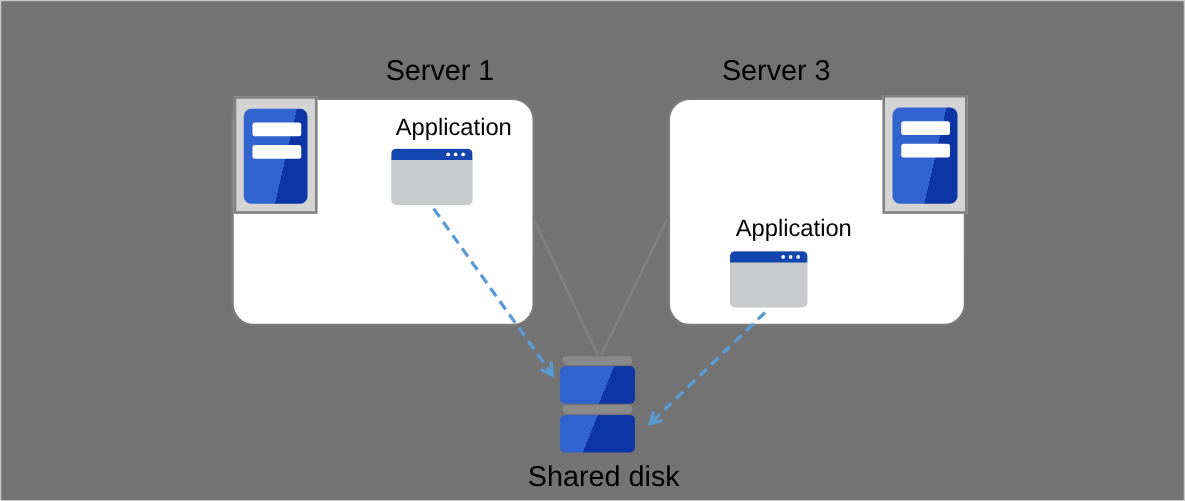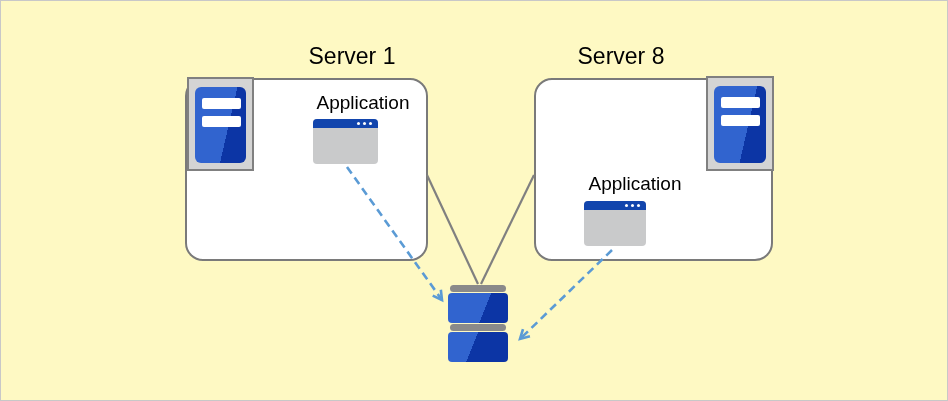--- a/index.html
+++ b/index.html
@@ -18,21 +18,21 @@
   }
   * { margin: 0; padding: 0; box-sizing: border-box; }
   body {
     font-family: "Liberation Sans", "DejaVu Sans", sans-serif;
     background: #ffffff;
   }
   .stage {
     position: relative;
     width: 948px;
     height: 401px;
-    background: #fef9c3;
+    background: #737373;
     border: 1px solid var(--canvas-border);
     overflow: hidden;
   }
 
   
   .label {
     position: absolute;
     color: var(--text-color);
     text-align: center;
     white-space: nowrap;
@@ -203,16 +203,17 @@
   </div>
 
   <div class="disk-stack">
     <span class="disk-cap c1"></span>
     <span class="disk-body b1"></span>
     <span class="disk-cap c2"></span>
     <span class="disk-body b2"></span>
   </div>
 
   <div class="label label-lg" style="left:251px; top:42px; width:200px;">Server 1</div>
-  <div class="label label-lg" style="left:520px; top:42px; width:200px;">Server 8</div>
+  <div class="label label-lg" style="left:520px; top:42px; width:200px;">Server 3</div>
   <div class="label label-md" style="left:240px; top:91px; width:200px;">Application</div>
   <div class="label label-md" style="left:512px; top:172px; width:200px;">Application</div>
+  <div class="label label-lg" style="left:382px; top:367px; width:200px;">Shared disk</div>
 </div>
 
 </body></html>

